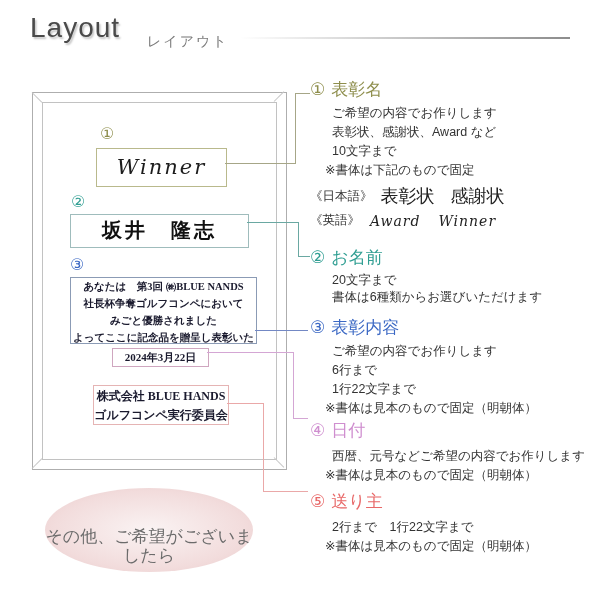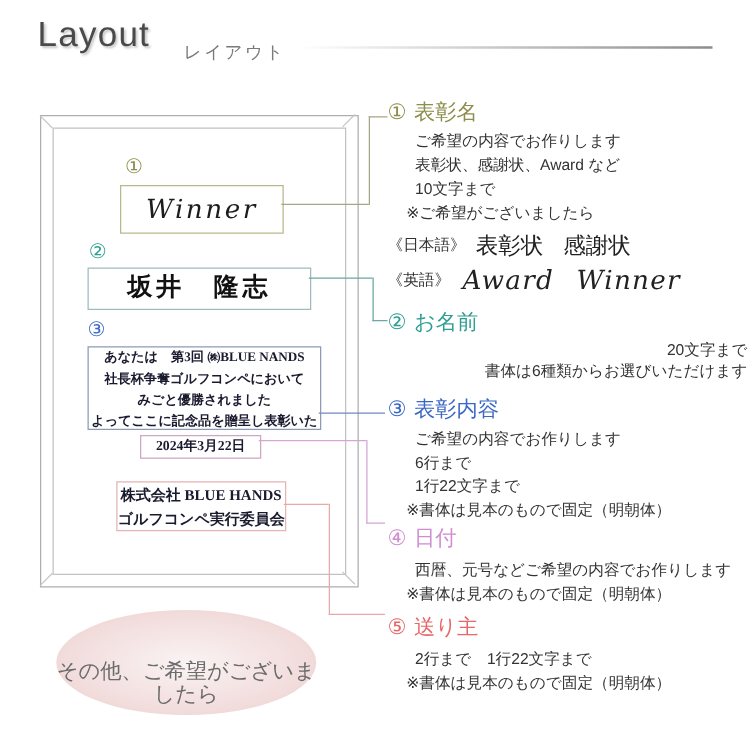--- a/index.html
+++ b/index.html
@@ -37,31 +37,31 @@
              font-size:11px;line-height:16px;color:#1a1a2e;}
   .sender-box{left:93px;top:385px;width:134px;height:38px;}
   .sender-text{font-family:"Liberation Serif","DejaVu Serif",serif;font-weight:600;
                font-size:12px;line-height:18px;color:#1a1a2e;padding-top:1px;}
   
   .seg{position:absolute;}
   
   .sec{position:absolute;left:310px;width:288px;}
   .sec-head{display:flex;align-items:center;gap:6px;font-size:17px;line-height:20px;}
   .sec-lines{margin:4px 0 0 22px;font-size:12.5px;line-height:19px;color:#333;}
-  .sec-lines.tight{line-height:17px;text-align:right;}
+  .sec-lines.tight{line-height:17px;}
   .sec-note{margin:0 0 0 15px;font-size:12.5px;line-height:18px;color:#333;}
   .s1{top:80px;} .s2{top:248px;} .s3{top:318px;} .s4{top:421px;} .s5{top:492px;}
   
   .sample-row{position:absolute;left:310px;display:flex;align-items:center;color:#222;}
   .jp-row{top:184px;} .en-row{top:212px;}
   .bracket{font-size:12.5px;color:#333;}
   .jp-sample{font-family:"Liberation Serif","DejaVu Serif",serif;font-size:18px;margin-left:8px;text-align:center;}
   .jp-sample + .jp-sample{margin-left:16px;}
   .en-sample{font-family:"DejaVu Serif","Liberation Serif",serif;font-style:italic;
-             font-size:21px;margin-left:10px;letter-spacing:1px;}
+             font-size:14px;margin-left:10px;letter-spacing:1px;}
   .en-sample + .en-sample{margin-left:18px;}
   
   .ellipse{left:45px;top:488px;width:208px;height:84px;border-radius:50%;
            background:radial-gradient(ellipse at center,#faf3f3 0%,#f2dcdc 65%,#e9caca 100%);
            display:flex;flex-direction:column;justify-content:center;text-align:center;}
   .ellipse div{font-size:17px;line-height:19px;color:#6b6b6b;margin-top:31px;}
 </style>
 </head>
 <body>
 
@@ -126,21 +126,21 @@
   <div class="sec s1">
     <div class="sec-head" style="color: rgb(142, 142, 76);">
       <span>①</span>
       <span>表彰名</span>
     </div>
     <div class="sec-lines">
       <div>ご希望の内容でお作りします</div>
       <div>表彰状、感謝状、Award など</div>
       <div>10文字まで</div>
     </div>
-    <div class="sec-note">※ご希望がございましたら</div>
+    <div class="sec-note">※書体は下記のもので固定</div>
   </div>
 
   <div class="sample-row jp-row">
     <span class="bracket">《日本語》</span>
     <span class="jp-sample">表彰状</span>
     <span class="jp-sample">感謝状</span>
   </div>
   <div class="sample-row en-row">
     <span class="bracket">《英語》</span>
     <span class="en-sample">Award</span>

